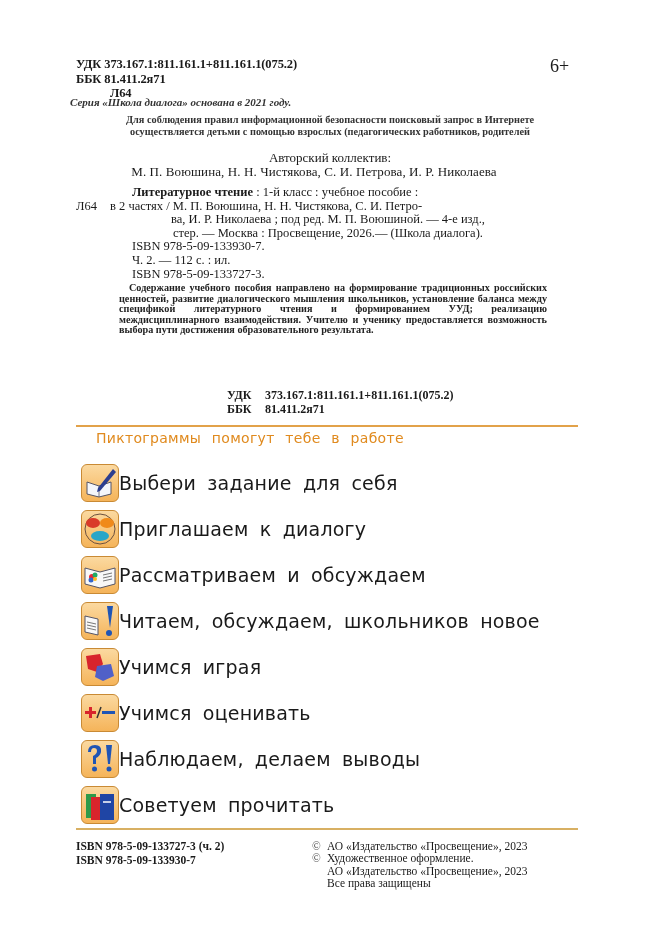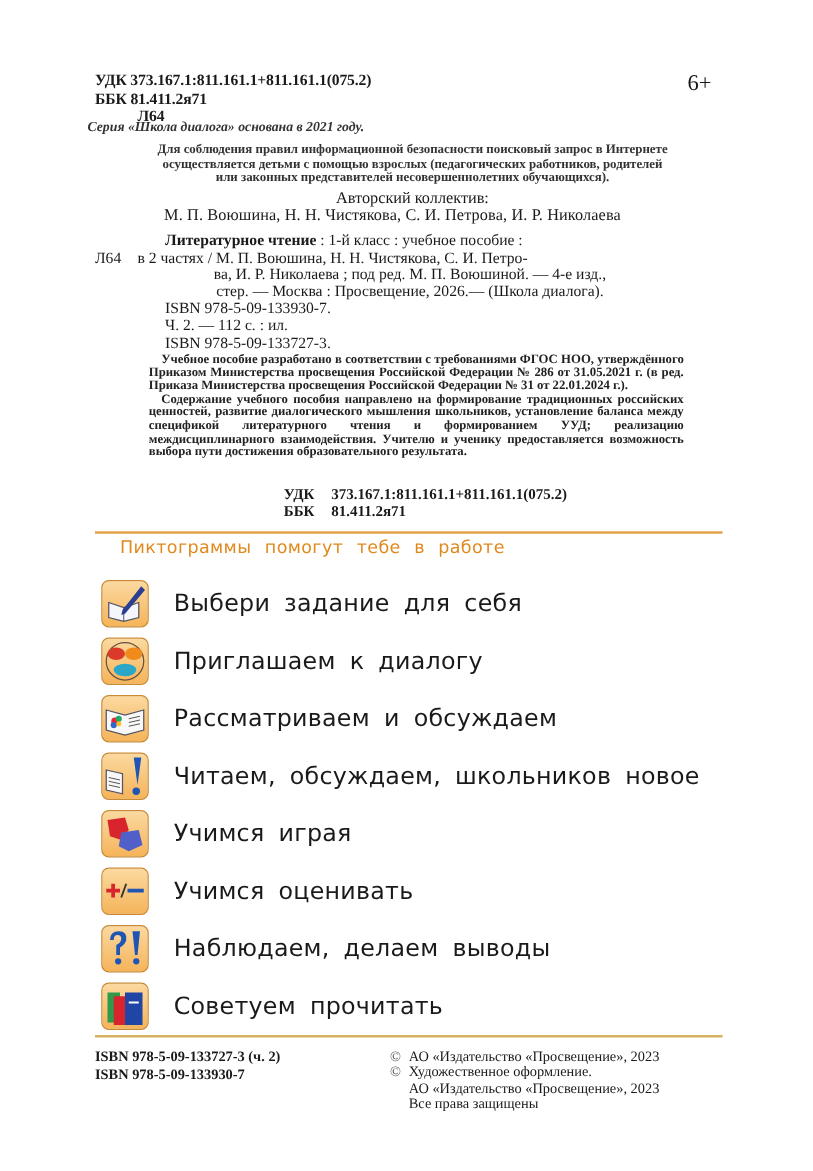--- a/index.html
+++ b/index.html
@@ -31,62 +31,60 @@
   .rule { position: absolute; left: 76px; width: 502px; height: 2px; background: #e2a24a; }
   .rule.top { top: 425px; }
   .rule.bot { top: 828px; background: #d8b063; }
 
   .picto-title { position: absolute; left: 96px; top: 430px; font-family: "DejaVu Sans", sans-serif; font-weight: normal; font-size: 14px; color: #e08a1e; word-spacing: 6px; letter-spacing: 0.3px; }
 
   .picto-list { position: absolute; left: 81px; top: 463px; width: 500px; }
   .picto-item { position: absolute; left: 0; height: 40px; display: flex; align-items: center; }
   .tile { width: 38px; height: 38px; border-radius: 6px; background: linear-gradient(#fbd9a0, #f5b45a); border: 1.5px solid #c98a34; display: flex; align-items: center; justify-content: center; overflow: hidden; }
   .tile svg { width: 34px; height: 34px; }
-  .picto-label { margin-left: 20px; font-family: "DejaVu Sans", sans-serif; font-size: 19px; color: #1a1a1a; word-spacing: 5px; letter-spacing: 0.2px; }
+  .picto-label { font-family: "DejaVu Sans", sans-serif; font-size: 19px; color: #1a1a1a; word-spacing: 5px; letter-spacing: 0.2px; }
 
   .footer-left { position: absolute; left: 76px; top: 840px; font-size: 11.5px; line-height: 13.5px; font-weight: bold; font-family: "Liberation Serif", serif; }
   .footer-right { position: absolute; left: 312px; top: 840px; font-size: 11.5px; line-height: 12.3px; font-family: "Liberation Serif", serif; }
   .footer-right .line { display: flex; }
   .footer-right .sym { width: 15px; flex: none; color: #555; }
 </style>
 </head>
 <body>
 
 <div class="udk-top">
   <div>УДК 373.167.1:811.161.1+811.161.1(075.2)</div>
   <div>ББК 81.411.2я71</div>
   <div class="l64">Л64</div>
 </div>
 <div class="age">6+</div>
 <div class="series">Серия «Школа диалога» основана в 2021 году.</div>
 
 <div class="safety">
   <div>Для соблюдения правил информационной безопасности поисковый запрос в Интернете</div>
   <div>осуществляется детьми с помощью взрослых (педагогических работников, родителей</div>
-  <div>или законных представителей несовершеннолетних обучающихся).</div>
 </div>
 
 <div class="authors-head">Авторский коллектив:</div>
 <div class="authors">М. П. Воюшина, Н. Н. Чистякова, С. И. Петрова, И. Р. Николаева</div>
 
 <div class="biblio">
   <div class="indent"><b>Литературное чтение</b><span> : 1-й класс : учебное пособие :</span></div>
   <div class="row">
     <span class="code">Л64</span>
     <span>в 2 частях / М. П. Воюшина, Н. Н. Чистякова, С. И. Петро-</span>
   </div>
   <div class="hang">ва, И. Р. Николаева ; под ред. М. П. Воюшиной. — 4-е изд.,</div>
   <div class="hang">стер. — Москва : Просвещение, 2026.— (Школа диалога).</div>
   <div class="indent">ISBN 978-5-09-133930-7.</div>
   <div class="indent">Ч. 2. — 112 с. : ил.</div>
   <div class="indent">ISBN 978-5-09-133727-3.</div>
 </div>
 
 <div class="annotation">
-  <p>Учебное пособие разработано в соответствии с требованиями ФГОС НОО, утверждённого Приказом Министерства просвещения Российской Федерации № 286 от 31.05.2021 г. (в ред. Приказа Министерства просвещения Российской Федерации № 31 от 22.01.2024 г.).</p>
   <p>Содержание учебного пособия направлено на формирование традиционных российских ценностей, развитие диалогического мышления школьников, установление баланса между спецификой литературного чтения и формированием УУД; реализацию междисциплинарного взаимодействия. Учителю и ученику предоставляется возможность выбора пути достижения образовательного результата.</p>
 </div>
 
 <div class="udk-bottom">
   <div><span class="k">УДК</span><span>373.167.1:811.161.1+811.161.1(075.2)</span></div>
   <div><span class="k">ББК</span><span>81.411.2я71</span></div>
 </div>
 
 <div class="rule top"></div>
 

